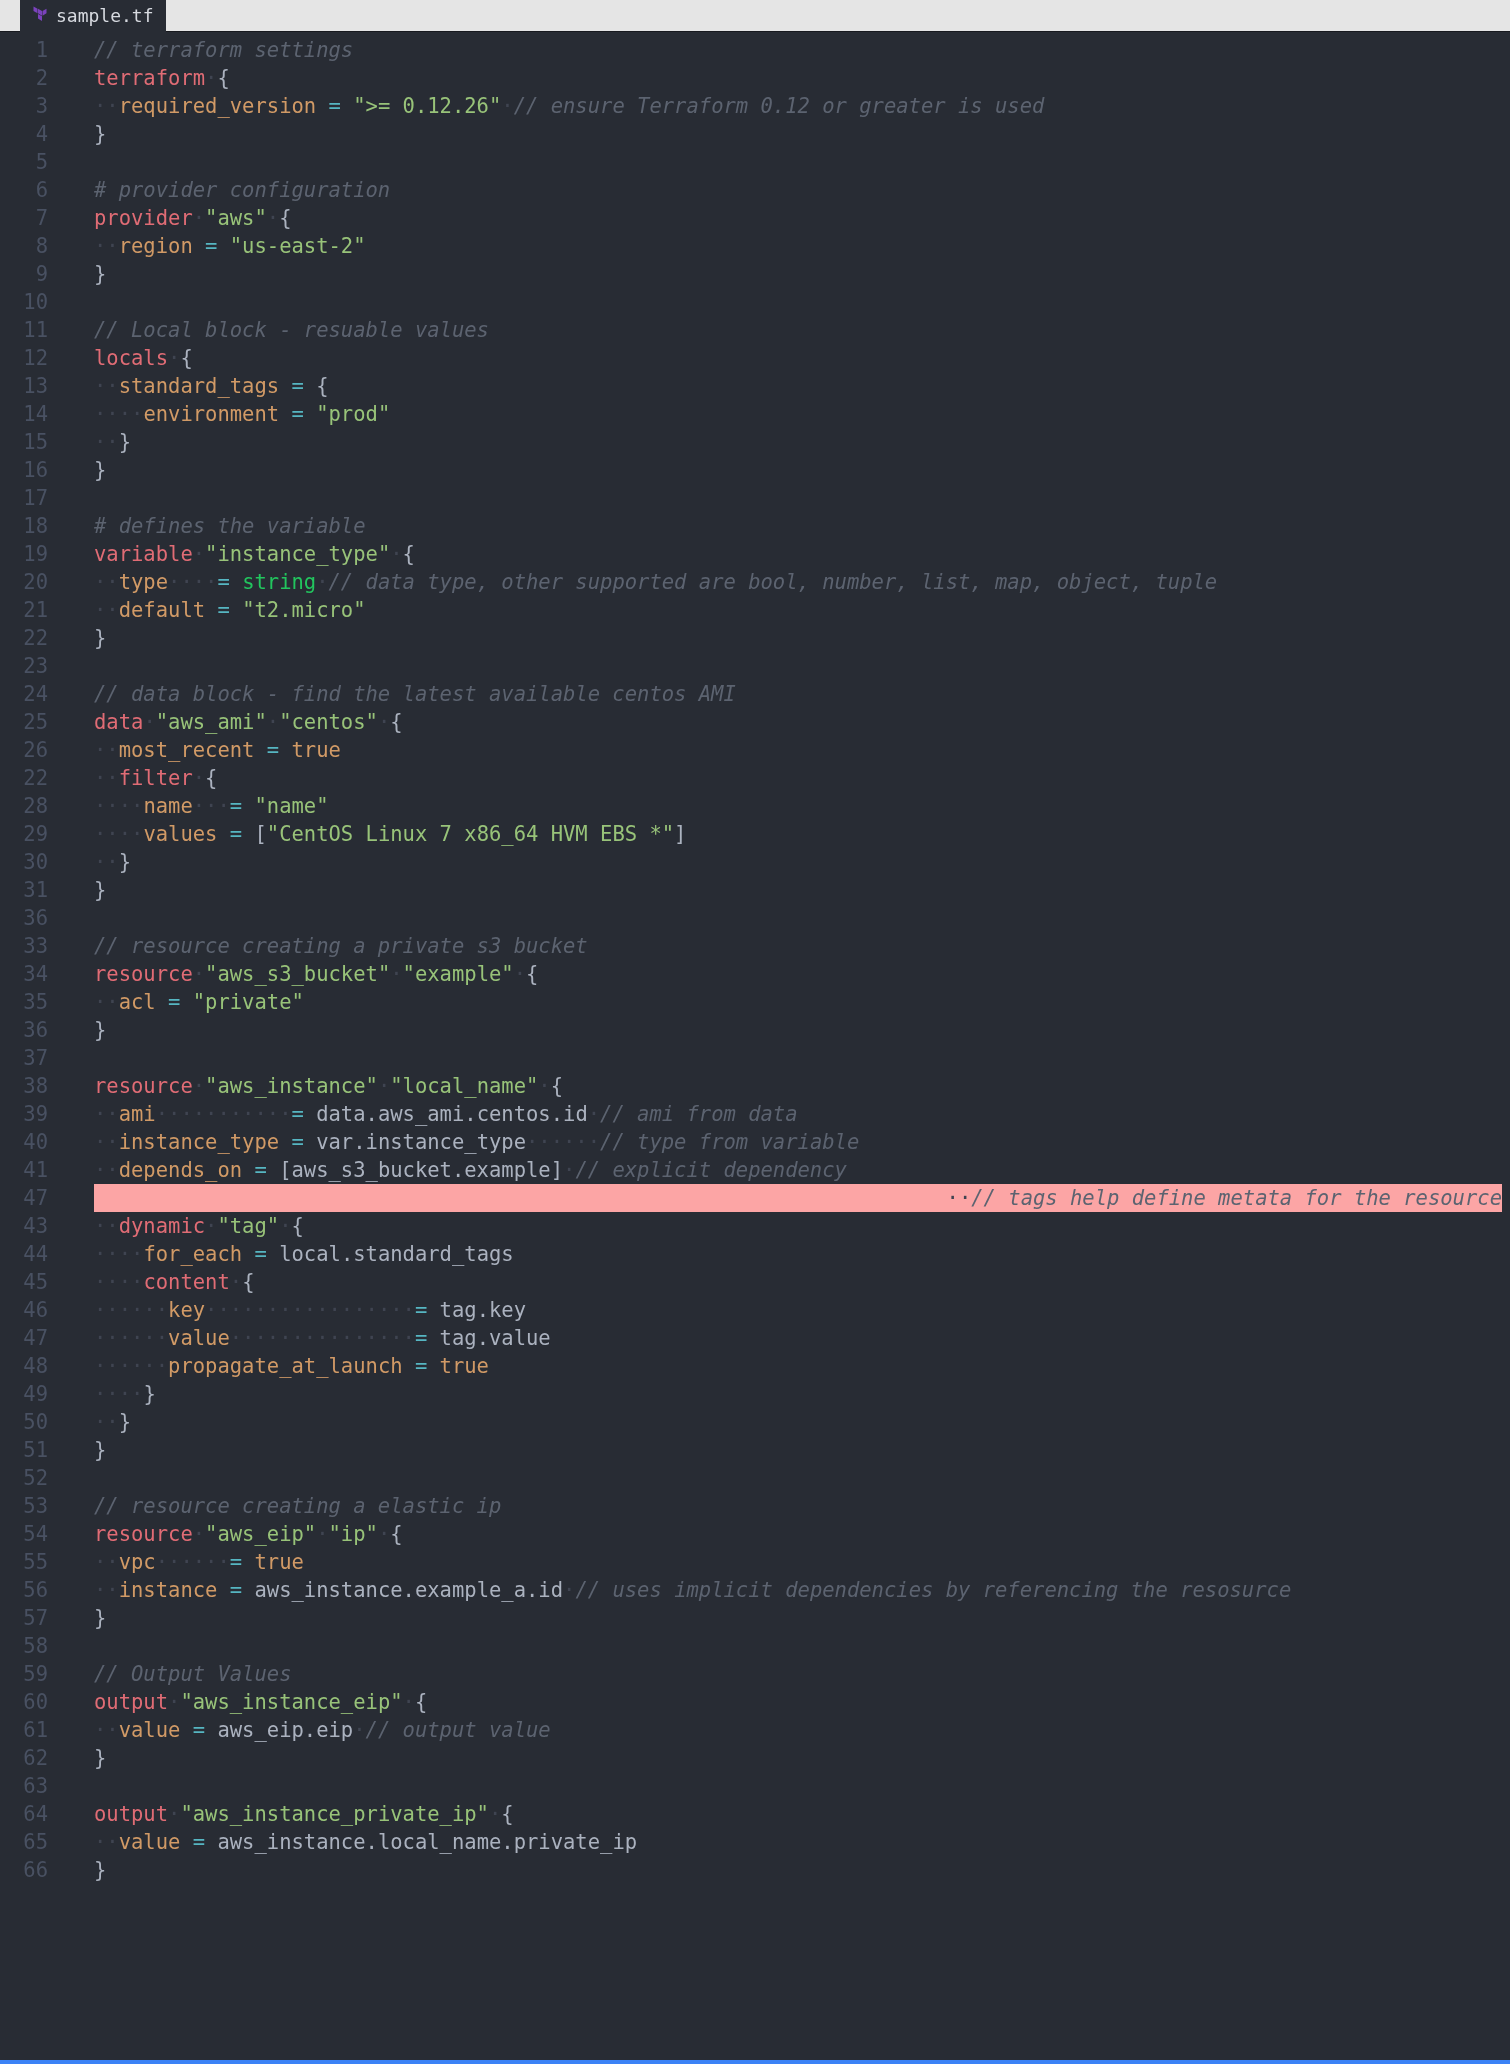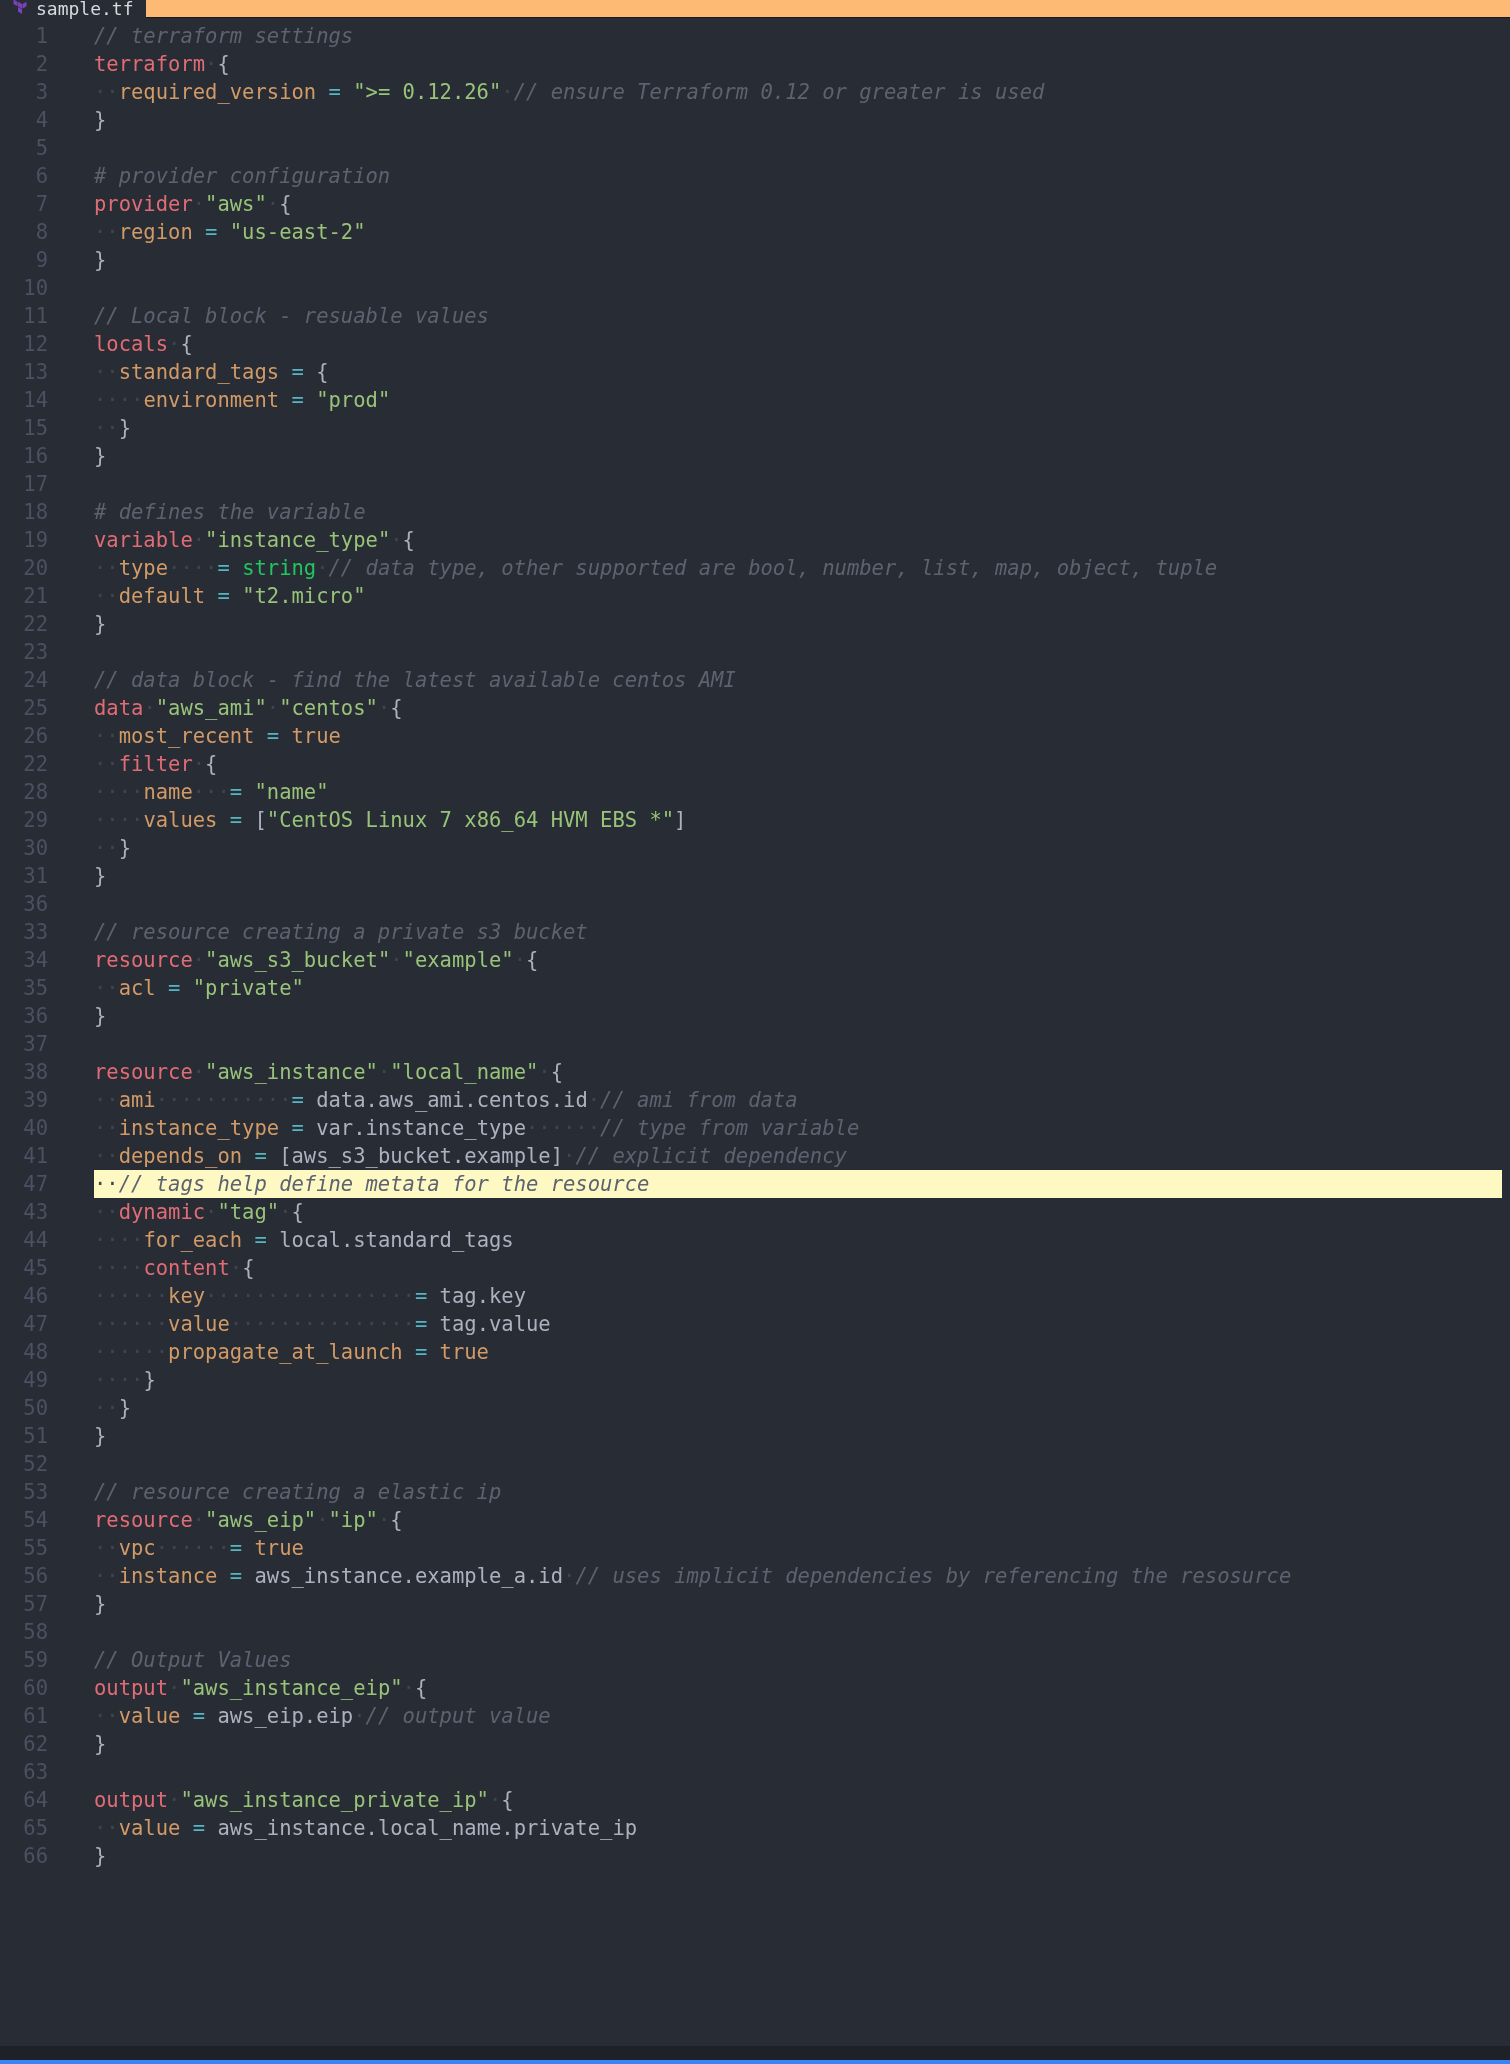--- a/index.html
+++ b/index.html
@@ -7,25 +7,25 @@
     background: #1e2127;
     color: #abb2bf;
     font-family: 'Menlo', 'Monaco', 'Consolas', monospace;
     font-size: 20.5px;
     line-height: 28px;
     width: 1510px;
     height: 2064px;
     overflow: hidden;
   }
   .tab-bar {
-    background: #fdba74;
-    height: 18px;
+    background: #e5e5e5;
+    height: 32px;
     display: flex;
     align-items: center;
-    padding-left: 0;
+    padding-left: 20px;
     border-bottom: 1px solid #181a1f;
   }
   .tab {
     display: flex;
     align-items: center;
     background: #282c34;
     height: 32px;
     padding: 0 12px;
     color: #d7dae0;
     font-size: 18px;
@@ -48,21 +48,21 @@
     flex-shrink: 0;
   }
   .gutter .ln { height: 28px; }
   .code {
     padding: 4px 8px 4px 28px;
     white-space: pre;
     flex: 1;
     position: relative;
   }
   .code .line { height: 28px; position: relative; }
-  .line.active { background: #fef9c3; }
+  .line.active { background: #fca5a5; text-align: right; }
   .line.active::after{
     content:''; position:absolute; left:-94px; right:0; top:0; bottom:0;
     background:#2c313a; z-index:-1;
   }
   .status-bar {
     position: absolute;
     left: 0; right: 0; bottom: 0;
     height: 4px;
     background: #3b82f6;
   }

